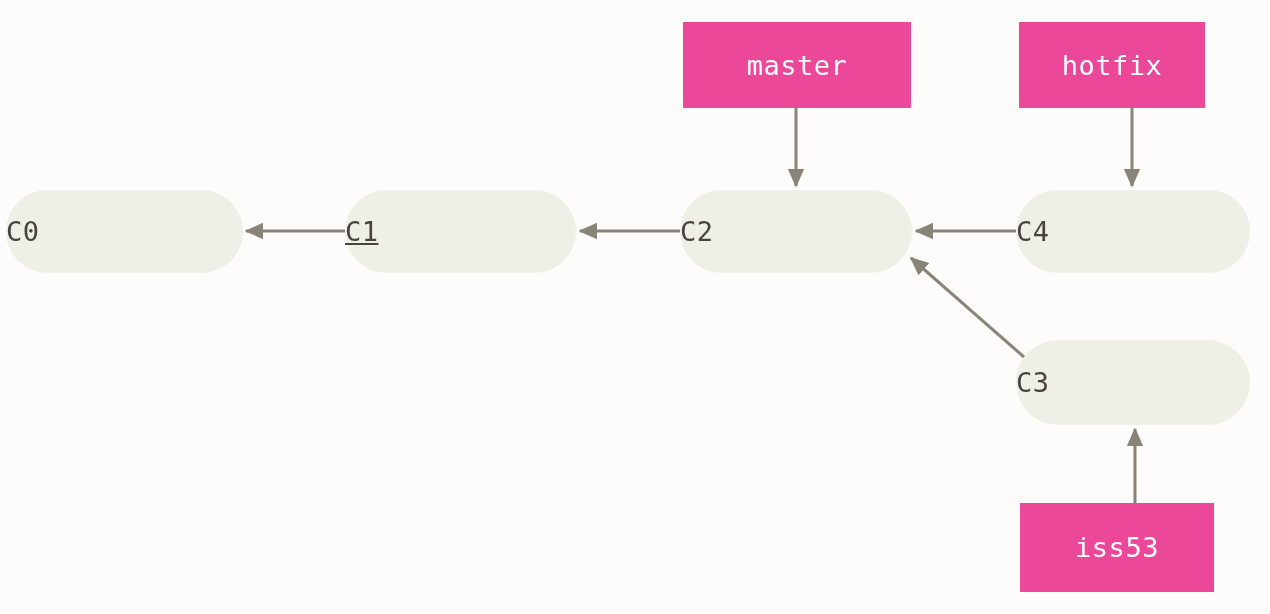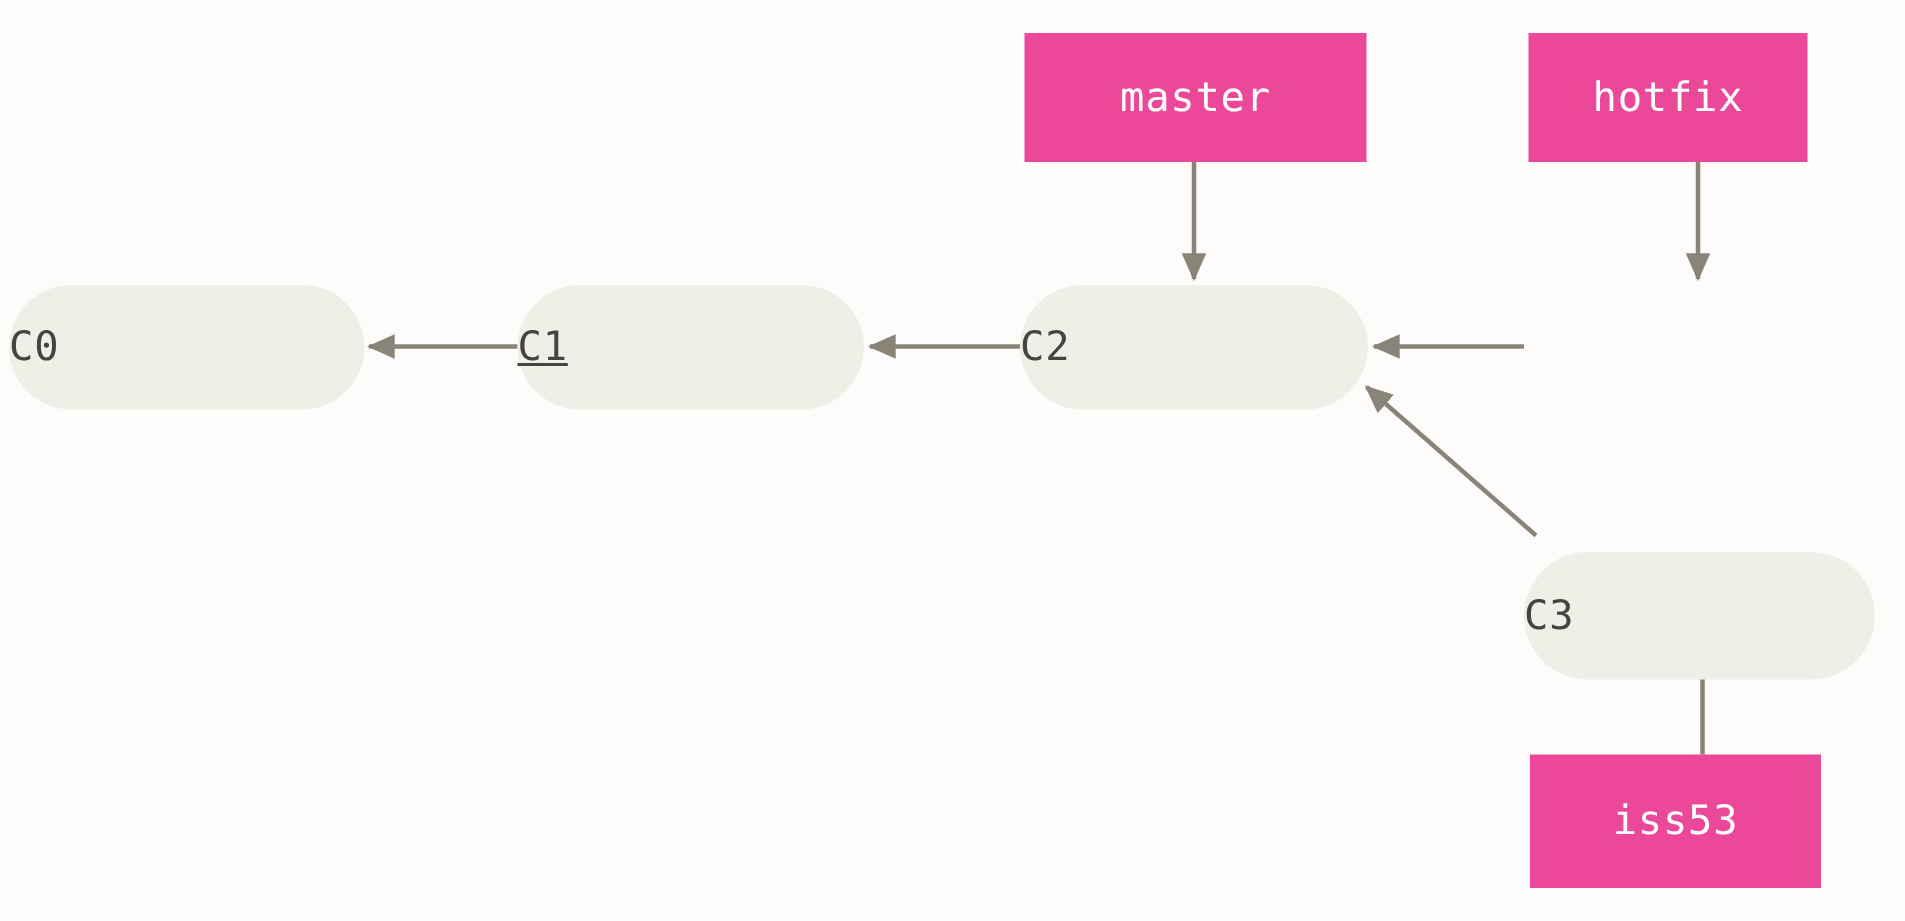--- a/index.html
+++ b/index.html
@@ -85,22 +85,25 @@
   </div>
 
   <div class="commit-node" style="left:345px; top:190px; width:231px; height:83px;text-decoration:underline;">
     <span>C1</span>
   </div>
 
   <div class="commit-node" style="left:680px; top:190px; width:232px; height:83px;">
     <span>C2</span>
   </div>
 
+  <div class="commit-node" style="left:1016px; top:190px; width:234px; height:83px;">
+    <span>C4</span>
+  </div>
 
-  <div class="commit-node" style="left:1016px; top:340px; width:234px; height:85px;margin-top:28px;">
+  <div class="commit-node" style="left:1016px; top:340px; width:234px; height:85px;">
     <span>C3</span>
   </div>
 
   <div class="branch-label" style="left:683px; top:22px; width:228px; height:86px;">
     <span>master</span>
   </div>
 
   <div class="branch-label" style="left:1019px; top:22px; width:186px; height:86px;">
     <span>hotfix</span>
   </div>

